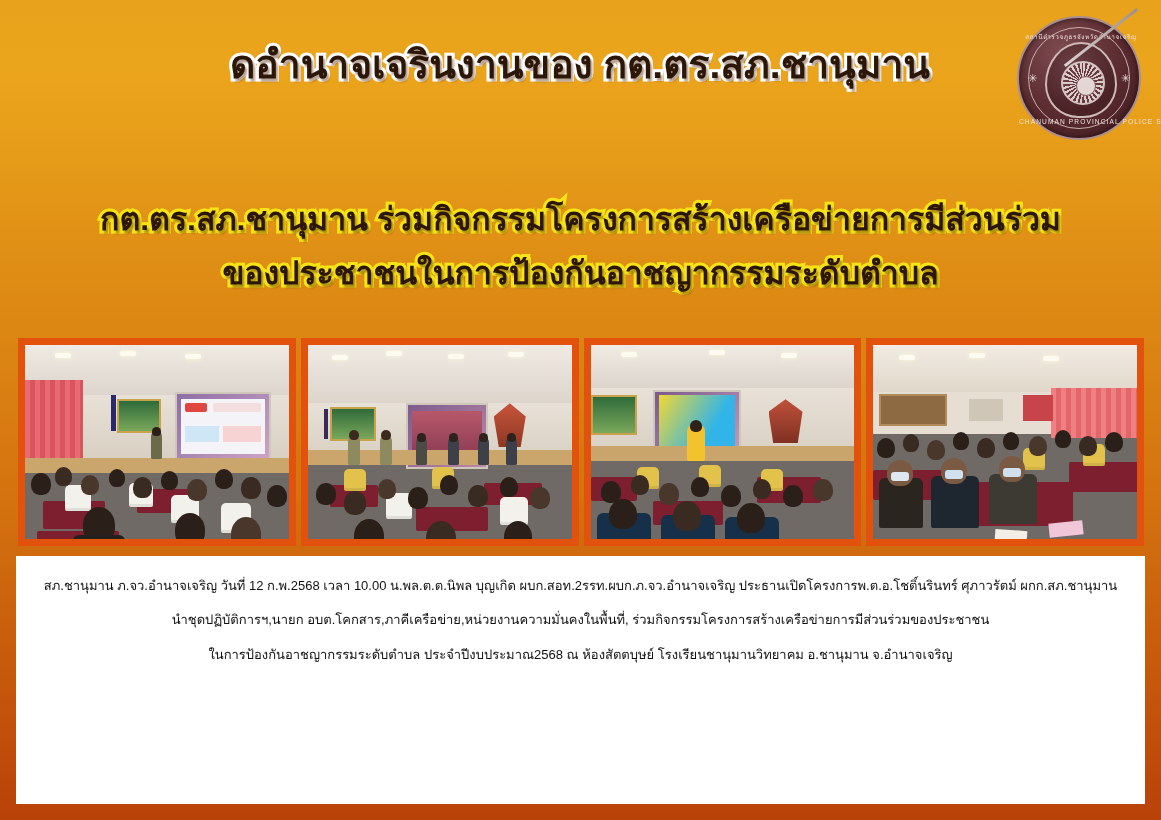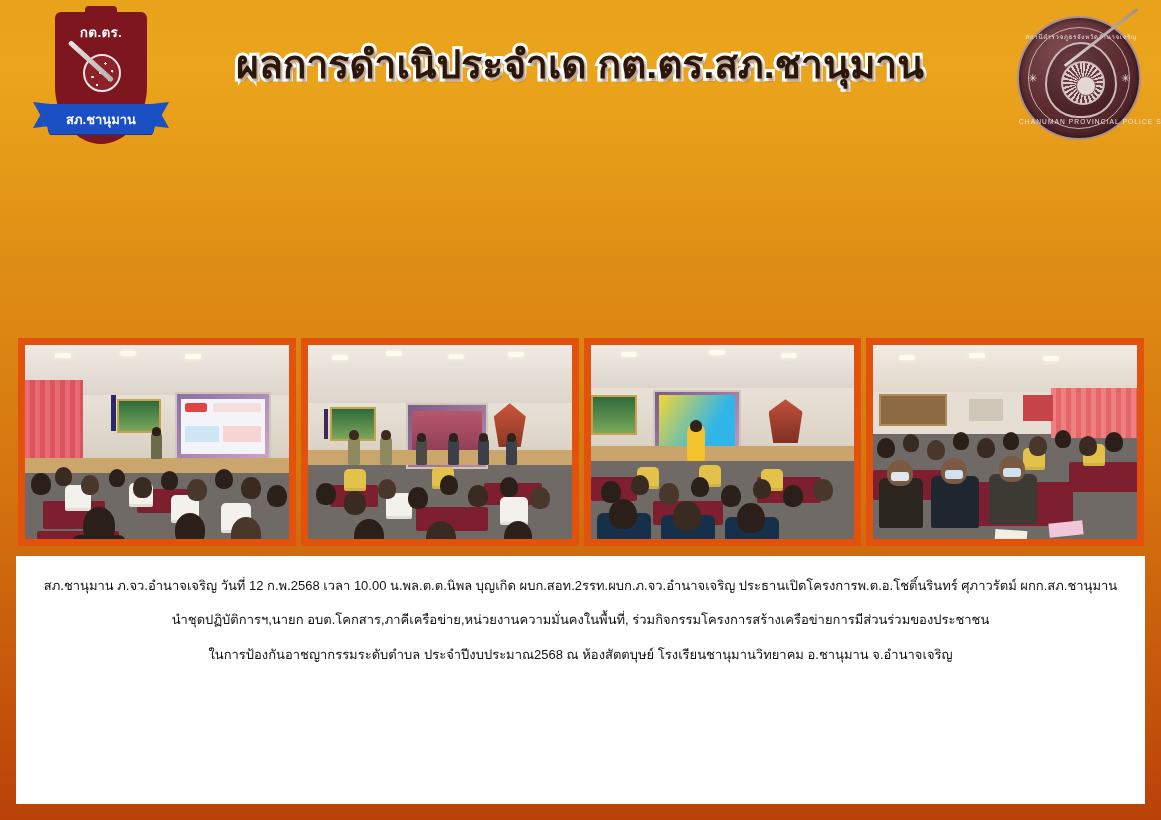--- a/index.html
+++ b/index.html
@@ -200,54 +200,45 @@
   .caption-line:last-child{ margin-bottom:0; }
 </style>
 </head>
 <body>
 
 <div class="poster">
 
   <div class="header">
 
     <div class="logo-left">
-      <div class="shield">
-        <div class="shield-label">กต.ตร.</div>
-        <div class="magnifier">
-          <div class="mag-circle"></div>
-          <div class="mag-handle"></div>
-        </div>
-      </div>
-      <div class="ribbon">
-        <div class="ribbon-tail-l"></div>
-        <div class="ribbon-tail-r"></div>
-        <div class="ribbon-body"></div>
-        <div class="ribbon-text">สภ.ชานุมาน</div>
-      </div>
     </div>
 
     <div class="titles">
-      <div class="title-line">ผลการดำเนิประจำเด กต.ตร.สภ.ชานุมาน</div>
+      <div class="title-line">ดอำนาจเจรินงานของ กต.ตร.สภ.ชานุมาน</div>
     </div>
 
     <div class="logo-right">
       <div class="seal-outer">
         <div class="seal-ring"></div>
         <div class="seal-curve-top">สถานีตำรวจภูธรจังหวัดอำนาจเจริญ</div>
         <div class="seal-core">
           <div class="seal-wheel"></div>
           <div class="seal-sword"></div>
         </div>
         <span class="seal-star-l">✳</span>
         <span class="seal-star-r">✳</span>
         <div class="seal-curve-bottom">CHANUMAN PROVINCIAL POLICE STATION</div>
       </div>
     </div>
   </div>
 
+  <div class="subtitle-wrap">
+    <div class="subtitle-line">กต.ตร.สภ.ชานุมาน ร่วมกิจกรรมโครงการสร้างเครือข่ายการมีส่วนร่วม</div>
+    <div class="subtitle-line">ของประชาชนในการป้องกันอาชญากรรมระดับตำบล</div>
+  </div>
 
   <div class="photos">
 
     <div class="photo">
       <div class="photo-inner">
         <div class="ceiling"></div>
         <div class="ceil-light" style="left:30px;top:8px"></div>
         <div class="ceil-light" style="left:95px;top:6px"></div>
         <div class="ceil-light" style="left:160px;top:9px"></div>
         <div class="wall"></div>

